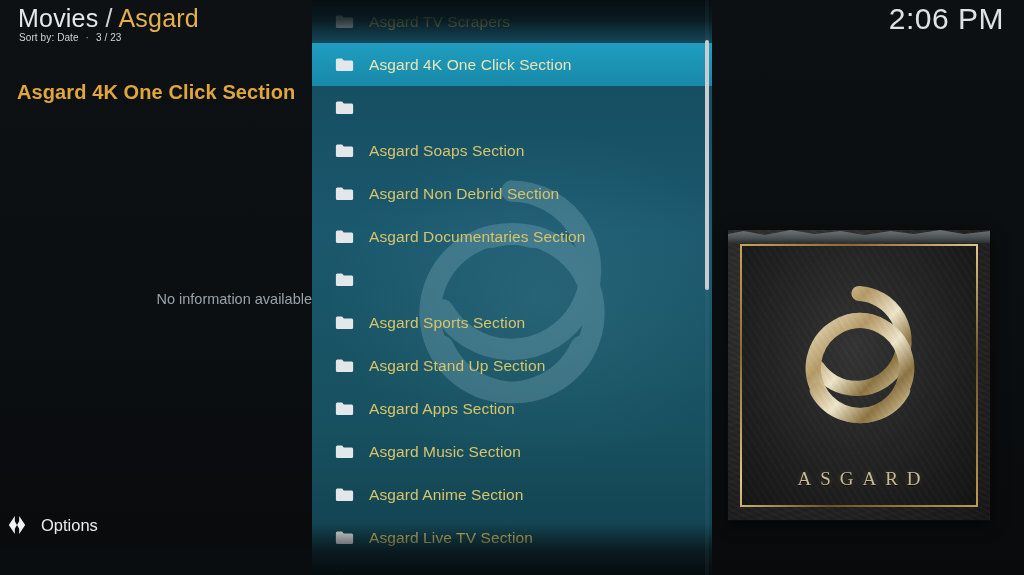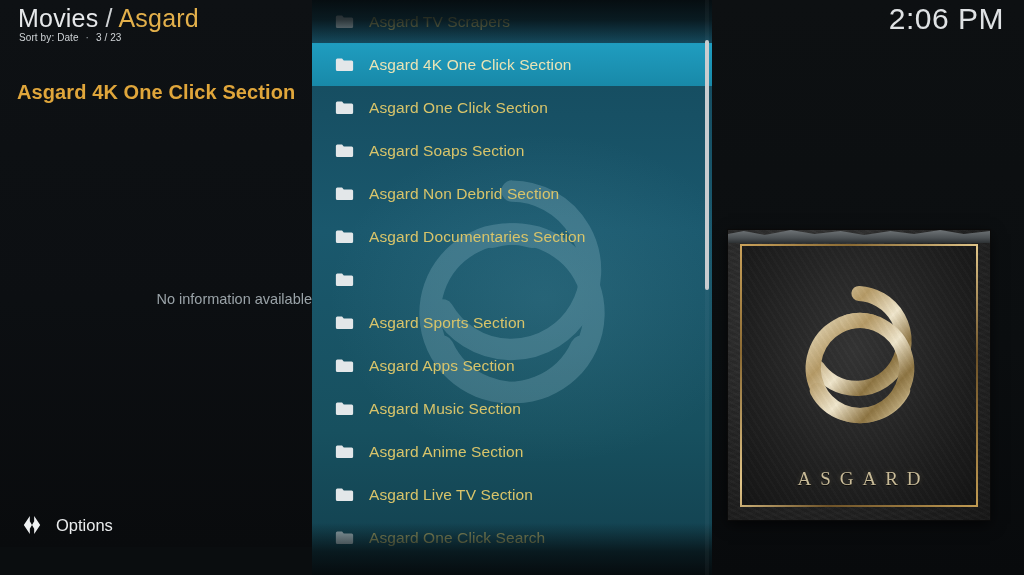--- a/index.html
+++ b/index.html
@@ -43,21 +43,21 @@
     position:absolute; left:17px; top:80px; width:286px;
     font-size:20px; font-weight:bold; color:#e0a63b;
     letter-spacing:0.1px; line-height:24px;
   }
   .no-info {
     position:absolute; left:0; top:291px; width:312px; text-align:right;
     font-size:14.5px; color:#9aa3a8;
   }
   .options-bar {
     position:absolute; left:0; bottom:0; width:312px; height:44px;
-    display:flex; align-items:center; padding-left:21px;text-align:center;
+    display:flex; align-items:center; padding-left:6px;text-align:center;
   }
   .options-icon { width:22px; height:20px; display:block; }
   .options-label { margin-left:13px; font-size:16.5px; color:#e9ebec; }
 
   
   .list-pane {
     position:absolute; left:312px; top:0; width:400px; height:575px;
     overflow:hidden; z-index:4;
     background:#1b5366;
   }
@@ -185,21 +185,20 @@
         <div class="row selected">
           <svg class="folder" viewBox="0 0 20 16">
             <path d="M0.8 3.2 A1.6 1.6 0 0 1 2.4 1.6 L7.4 1.6 L9.2 3.6 L17.6 3.6 A1.6 1.6 0 0 1 19.2 5.2 L19.2 13.2 A1.6 1.6 0 0 1 17.6 14.8 L2.4 14.8 A1.6 1.6 0 0 1 0.8 13.2 Z" fill="#e3e7e9"></path>
           </svg>
           <span class="rowlabel">Asgard 4K One Click Section</span>
         </div>
         <div class="row">
           <svg class="folder" viewBox="0 0 20 16">
             <path d="M0.8 3.2 A1.6 1.6 0 0 1 2.4 1.6 L7.4 1.6 L9.2 3.6 L17.6 3.6 A1.6 1.6 0 0 1 19.2 5.2 L19.2 13.2 A1.6 1.6 0 0 1 17.6 14.8 L2.4 14.8 A1.6 1.6 0 0 1 0.8 13.2 Z" fill="#e3e7e9"></path>
           </svg>
-          <span class="rowlabel">Asgard One Click Section</span>
         </div>
         <div class="row">
           <svg class="folder" viewBox="0 0 20 16">
             <path d="M0.8 3.2 A1.6 1.6 0 0 1 2.4 1.6 L7.4 1.6 L9.2 3.6 L17.6 3.6 A1.6 1.6 0 0 1 19.2 5.2 L19.2 13.2 A1.6 1.6 0 0 1 17.6 14.8 L2.4 14.8 A1.6 1.6 0 0 1 0.8 13.2 Z" fill="#e3e7e9"></path>
           </svg>
           <span class="rowlabel">Asgard Soaps Section</span>
         </div>
         <div class="row">
           <svg class="folder" viewBox="0 0 20 16">
             <path d="M0.8 3.2 A1.6 1.6 0 0 1 2.4 1.6 L7.4 1.6 L9.2 3.6 L17.6 3.6 A1.6 1.6 0 0 1 19.2 5.2 L19.2 13.2 A1.6 1.6 0 0 1 17.6 14.8 L2.4 14.8 A1.6 1.6 0 0 1 0.8 13.2 Z" fill="#e3e7e9"></path>
@@ -215,20 +214,26 @@
         <div class="row">
           <svg class="folder" viewBox="0 0 20 16">
             <path d="M0.8 3.2 A1.6 1.6 0 0 1 2.4 1.6 L7.4 1.6 L9.2 3.6 L17.6 3.6 A1.6 1.6 0 0 1 19.2 5.2 L19.2 13.2 A1.6 1.6 0 0 1 17.6 14.8 L2.4 14.8 A1.6 1.6 0 0 1 0.8 13.2 Z" fill="#e3e7e9"></path>
           </svg>
         </div>
         <div class="row">
           <svg class="folder" viewBox="0 0 20 16">
             <path d="M0.8 3.2 A1.6 1.6 0 0 1 2.4 1.6 L7.4 1.6 L9.2 3.6 L17.6 3.6 A1.6 1.6 0 0 1 19.2 5.2 L19.2 13.2 A1.6 1.6 0 0 1 17.6 14.8 L2.4 14.8 A1.6 1.6 0 0 1 0.8 13.2 Z" fill="#e3e7e9"></path>
           </svg>
           <span class="rowlabel">Asgard Sports Section</span>
+        </div>
+        <div class="row">
+          <svg class="folder" viewBox="0 0 20 16">
+            <path d="M0.8 3.2 A1.6 1.6 0 0 1 2.4 1.6 L7.4 1.6 L9.2 3.6 L17.6 3.6 A1.6 1.6 0 0 1 19.2 5.2 L19.2 13.2 A1.6 1.6 0 0 1 17.6 14.8 L2.4 14.8 A1.6 1.6 0 0 1 0.8 13.2 Z" fill="#e3e7e9"></path>
+          </svg>
+          <span class="rowlabel">Asgard Stand Up Section</span>
         </div>
         <div class="row">
           <svg class="folder" viewBox="0 0 20 16">
             <path d="M0.8 3.2 A1.6 1.6 0 0 1 2.4 1.6 L7.4 1.6 L9.2 3.6 L17.6 3.6 A1.6 1.6 0 0 1 19.2 5.2 L19.2 13.2 A1.6 1.6 0 0 1 17.6 14.8 L2.4 14.8 A1.6 1.6 0 0 1 0.8 13.2 Z" fill="#e3e7e9"></path>
           </svg>
           <span class="rowlabel">Asgard Apps Section</span>
         </div>
         <div class="row">
           <svg class="folder" viewBox="0 0 20 16">
             <path d="M0.8 3.2 A1.6 1.6 0 0 1 2.4 1.6 L7.4 1.6 L9.2 3.6 L17.6 3.6 A1.6 1.6 0 0 1 19.2 5.2 L19.2 13.2 A1.6 1.6 0 0 1 17.6 14.8 L2.4 14.8 A1.6 1.6 0 0 1 0.8 13.2 Z" fill="#e3e7e9"></path>

